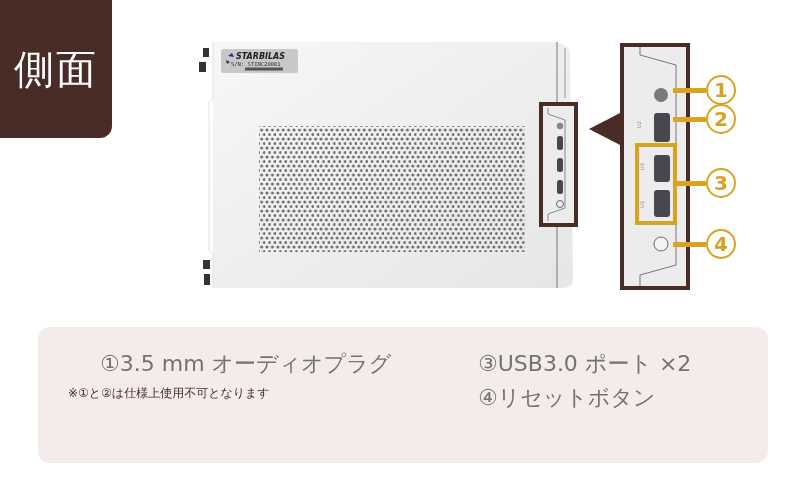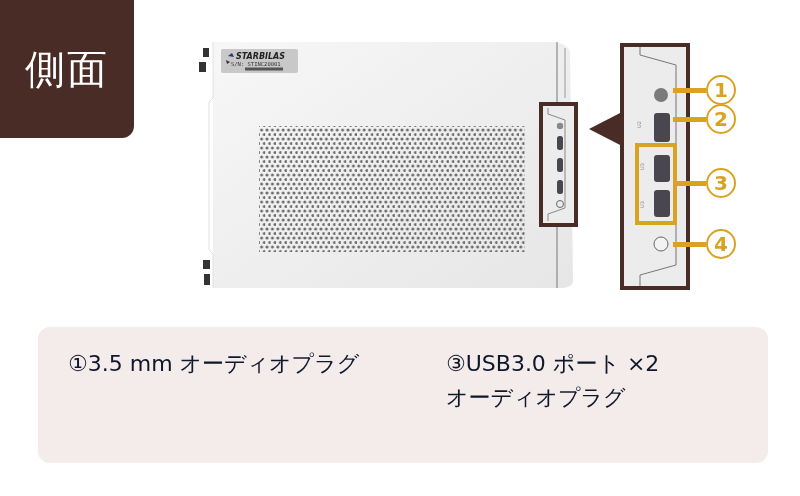--- a/index.html
+++ b/index.html
@@ -1,20 +1,20 @@
 <!DOCTYPE html>
 <html><head>
   <meta charset="utf-8">
   <style>
     * { box-sizing: border-box; margin: 0; padding: 0; }
     html, body { width: 800px; height: 496px; background: #ffffff; overflow: hidden; }
     body { position: relative; font-family: "DejaVu Sans", sans-serif; color: #4a2e28; }
 
     .title-tab {
-      position: absolute; left: 0; top: 0; width: 134px; height: 138px;
+      position: absolute; left: 0; top: 0; width: 112px; height: 138px;
       background: #4a2c27; border-bottom-right-radius: 12px;
       display: flex; align-items: center; justify-content: center;
     }
     .title-tab span { color: #ffffff; font-size: 40px; letter-spacing: 2px; font-weight: 400; }
 
     .device { position: absolute; left: 195px; top: 38px; width: 395px; height: 252px; }
     .pointer {
       position: absolute; left: 589px; top: 112px; width: 0; height: 0;
       border-top: 17px solid transparent; border-bottom: 17px solid transparent;
       border-right: 33px solid #4a2c27;
@@ -26,21 +26,21 @@
       width: 30px; height: 30px; border-radius: 50%; border: 2px solid #d9a322;
       color: #d9a322; font-size: 20px; font-weight: 700;
       display: flex; align-items: center; justify-content: center; background: #fff;
     }
 
     .info-panel {
       position: absolute; left: 38px; top: 327px; width: 730px; height: 136px;
       background: #f3ecea; border-radius: 12px;
     }
     .info-col { position: absolute; top: 20px; }
-    .info-col .item { font-size: 22px; line-height: 34px; color: #0f172a; white-space: nowrap; }
+    .info-col .item { font-size: 22px; line-height: 34px; color: #737373; white-space: nowrap; margin-left: 32px; }
     .info-col .note { font-size: 12px; line-height: 16px; color: #4a2c27; margin-top: 4px; white-space: nowrap; }
   </style>
 </head>
 <body>
 
 <div class="title-tab">
   <span>側面</span>
 </div>
 
 <svg class="device" viewBox="0 0 395 252" width="395" height="252">
@@ -118,18 +118,19 @@
   <div class="num">3</div>
 </div>
 <div class="callout" style="left:673px; top:229px;">
   <div class="line" style="width:33px;"></div>
   <div class="num">4</div>
 </div>
 
 <div class="info-panel">
   <div class="info-col" style="left:30px;">
     <div class="item">①3.5 mm オーディオプラグ</div>
+    <div class="note">※①と②は仕様上使用不可となります</div>
   </div>
   <div class="info-col" style="left:408px;">
     <div class="item">③USB3.0 ポート ×2</div>
-    <div class="item">オーディオプラグ</div>
+    <div class="item">④リセットボタン</div>
   </div>
 </div>
 
 </body></html>

